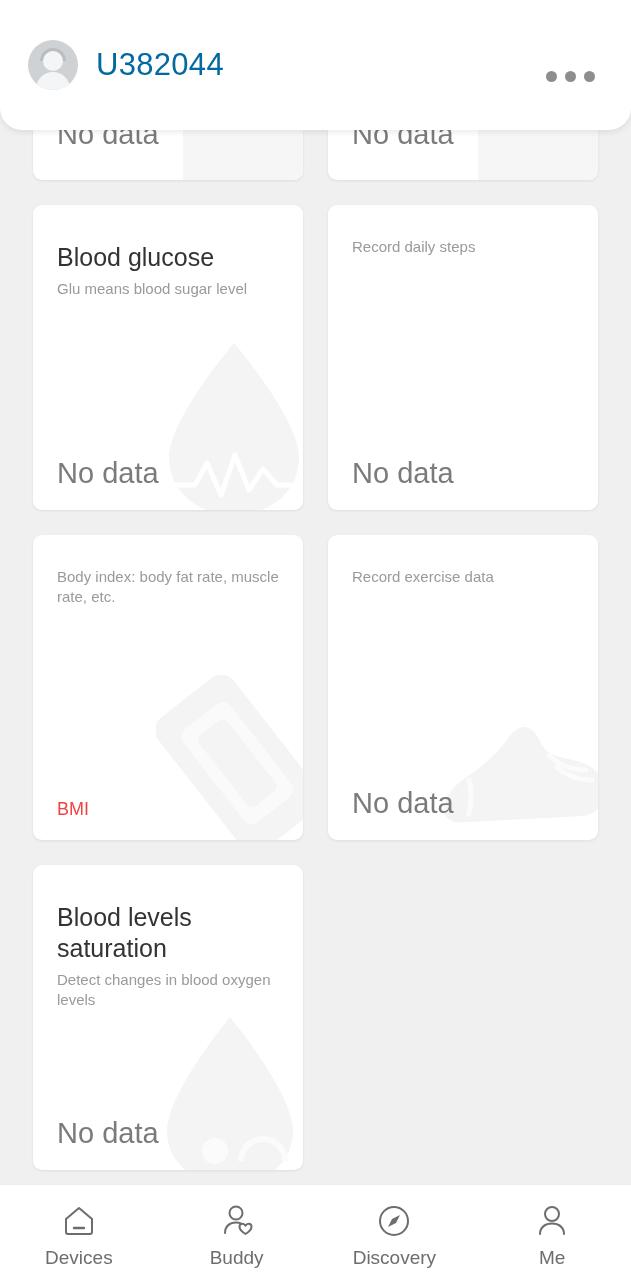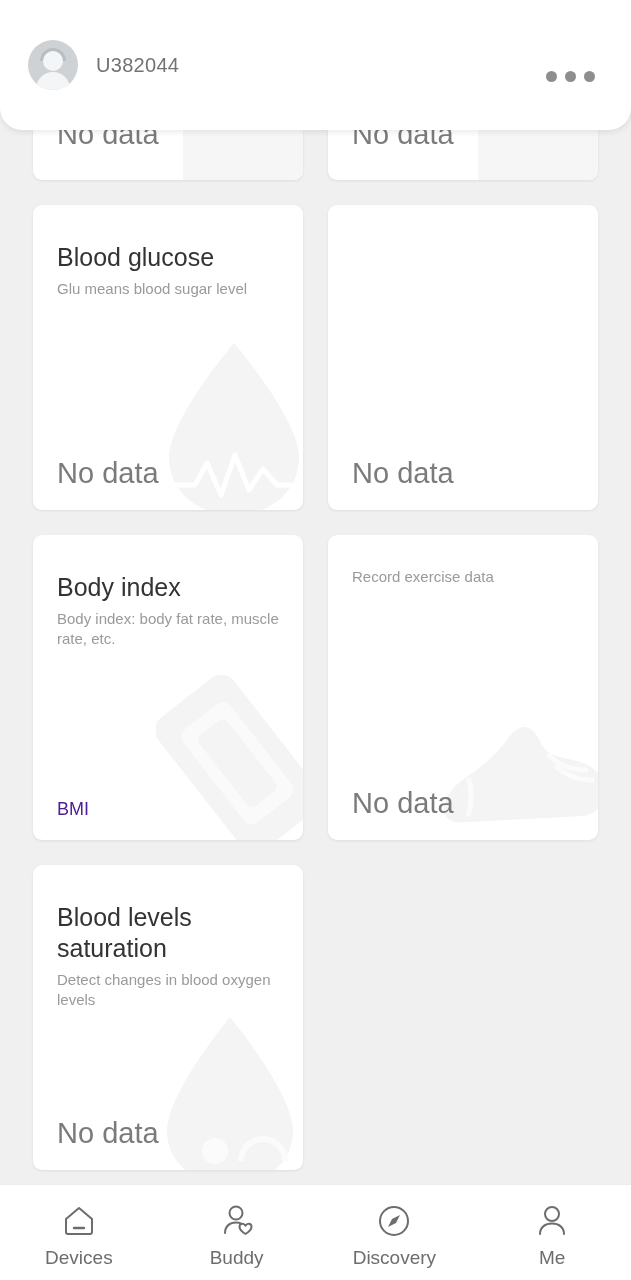--- a/index.html
+++ b/index.html
@@ -54,22 +54,22 @@
   }
   #avatar .av-hair {
     position:absolute;
     width:26px; height:13px;
     border-radius:13px 13px 0 0;
     background:#b9bec2;
     left:12px; top:8px;
   }
   #username {
     margin-left:18px;
-    font-size:20px;
-    color:#737373;
+    font-size:31px;
+    color:#0369a1;
     letter-spacing:.3px;
   }
   #more-btn {
     margin-left:auto;
     display:flex;
     gap:8px;
     align-items:center;
     padding:12px 6px;
     margin-top:22px;
     cursor:pointer;
@@ -132,21 +132,21 @@
   .card-value {
     margin-top:auto;
     font-size:29px;
     color:#7b7b7b;
     position:relative;
     z-index:2;
     line-height:1;
   }
   .card-value.small {
     font-size:18px;
-    color:#4c1d95;
+    color:#ef4444;
   }
   .clipped .card-value {
     margin-top:0;
     padding-top:2px;
     font-size:29px;
   }
   .watermark {
     position:absolute;
     right:-6px;
     bottom:-10px;
@@ -214,36 +214,36 @@
         <svg class="watermark" width="150" height="185" viewBox="0 0 150 185">
           <path d="M75 8 C75 8 10 84 10 122 C10 157 39 180 75 180 C111 180 140 157 140 122 C140 84 75 8 75 8 Z" fill="#f4f4f4"></path>
           <path d="M14 150 L36 150 L48 128 L62 160 L76 120 L90 155 L104 134 L118 150 L138 150" fill="none" stroke="#ffffff" stroke-width="5" stroke-linecap="round" stroke-linejoin="round"></path>
         </svg>
         <div class="card-title">Blood glucose</div>
         <div class="card-sub">Glu means blood sugar level</div>
         <div class="card-value">No data</div>
       </div>
 
       <div class="card tall">
+        <div class="card-sub">Record daily steps</div>
         <div class="card-value">No data</div>
       </div>
 
     </div>
 
     <div class="row">
 
       <div class="card tall">
         <svg class="watermark" width="165" height="180" viewBox="0 0 165 180" style="right:-18px;bottom:-14px;">
           <g transform="rotate(-38 82 90)">
             <rect x="34" y="6" width="96" height="168" rx="16" fill="#f4f4f4"></rect>
             <rect x="52" y="30" width="60" height="118" rx="10" fill="#fafafa"></rect>
             <rect x="64" y="44" width="36" height="90" rx="7" fill="#f4f4f4"></rect>
           </g>
         </svg>
-        <div class="card-title">Body index</div>
         <div class="card-sub">Body index: body fat rate, muscle rate, etc.</div>
         <div class="card-value small">BMI</div>
       </div>
 
       <div class="card tall">
         <svg class="watermark" width="180" height="150" viewBox="0 0 180 150" style="right:-10px;bottom:-2px;">
           <path d="M16 118 C16 104 28 92 40 84 C58 72 72 58 82 44 C88 36 96 32 104 38
                    C110 42 112 52 118 58 C126 66 140 66 152 70 C166 74 174 82 176 96
                    C178 110 170 122 156 124 L40 130 C26 132 16 128 16 118 Z" fill="#f4f4f4"></path>
           <path d="M40 86 C44 96 44 110 40 124" fill="none" stroke="#fbfbfb" stroke-width="5"></path>

